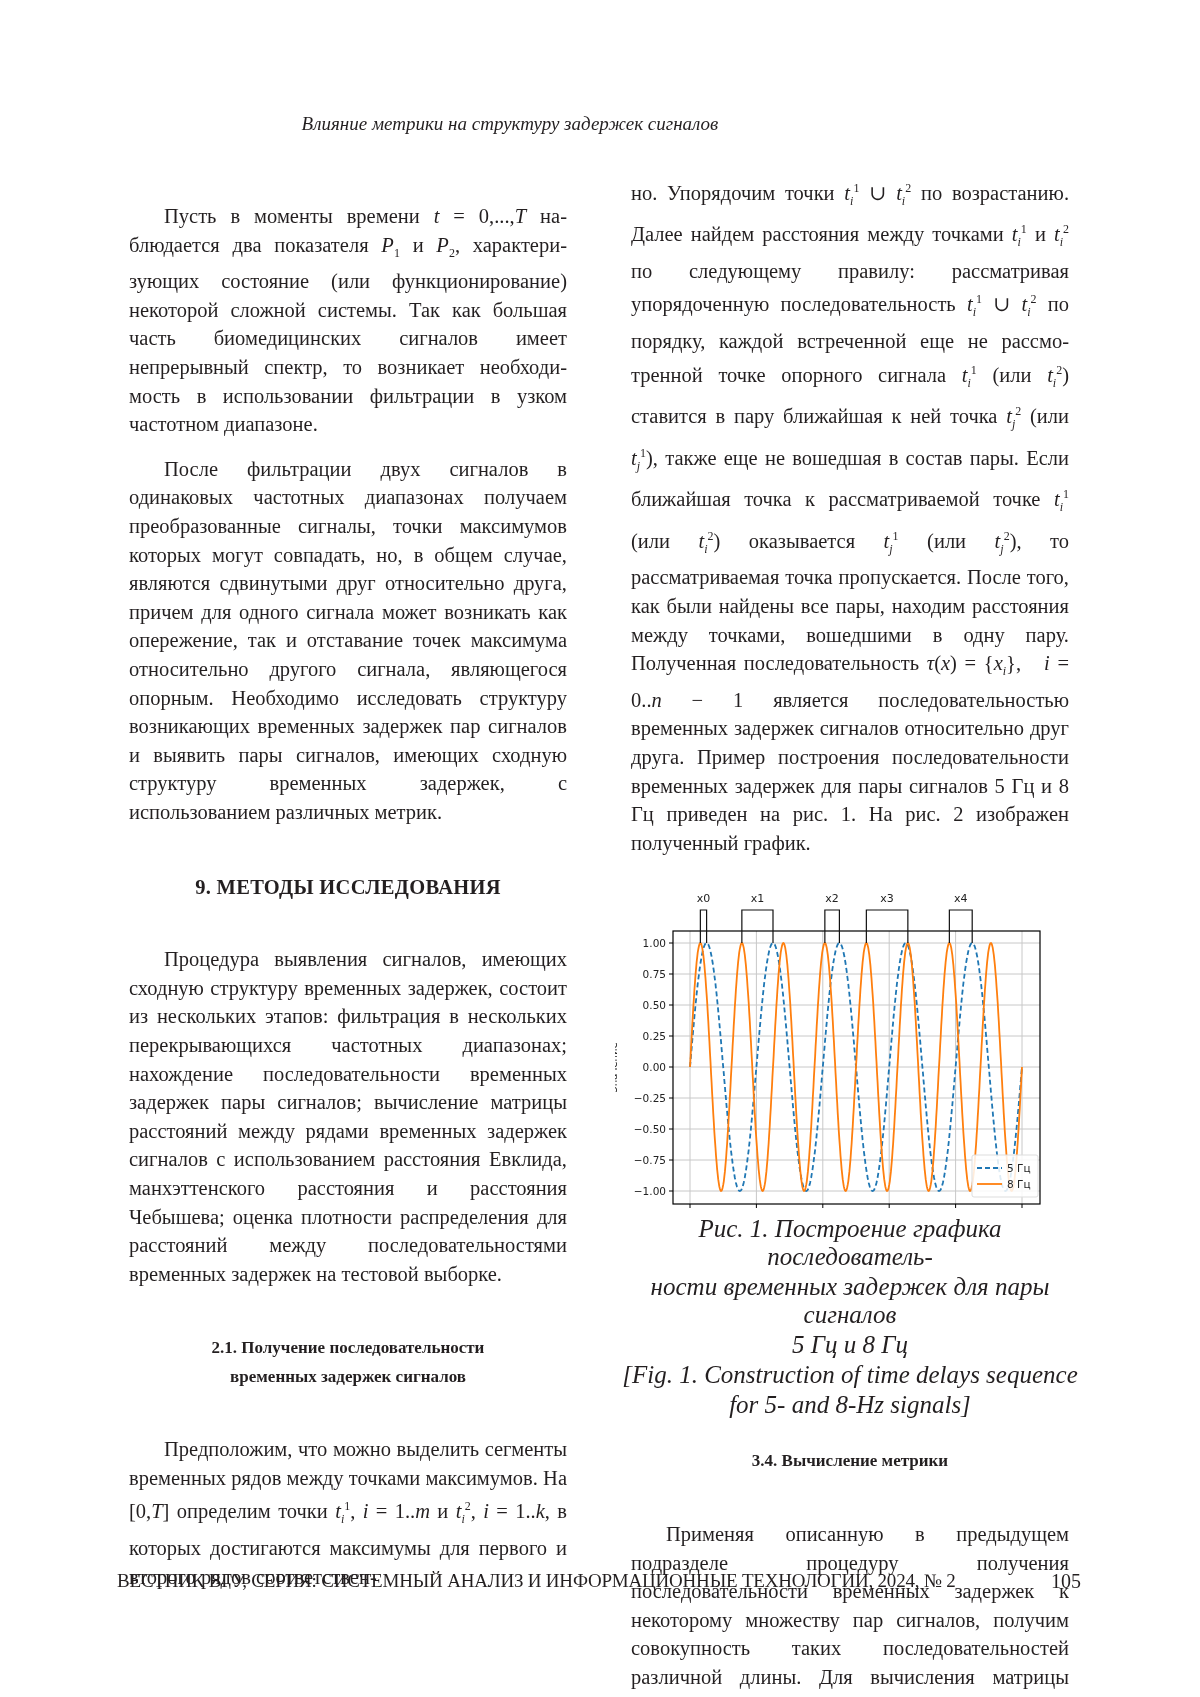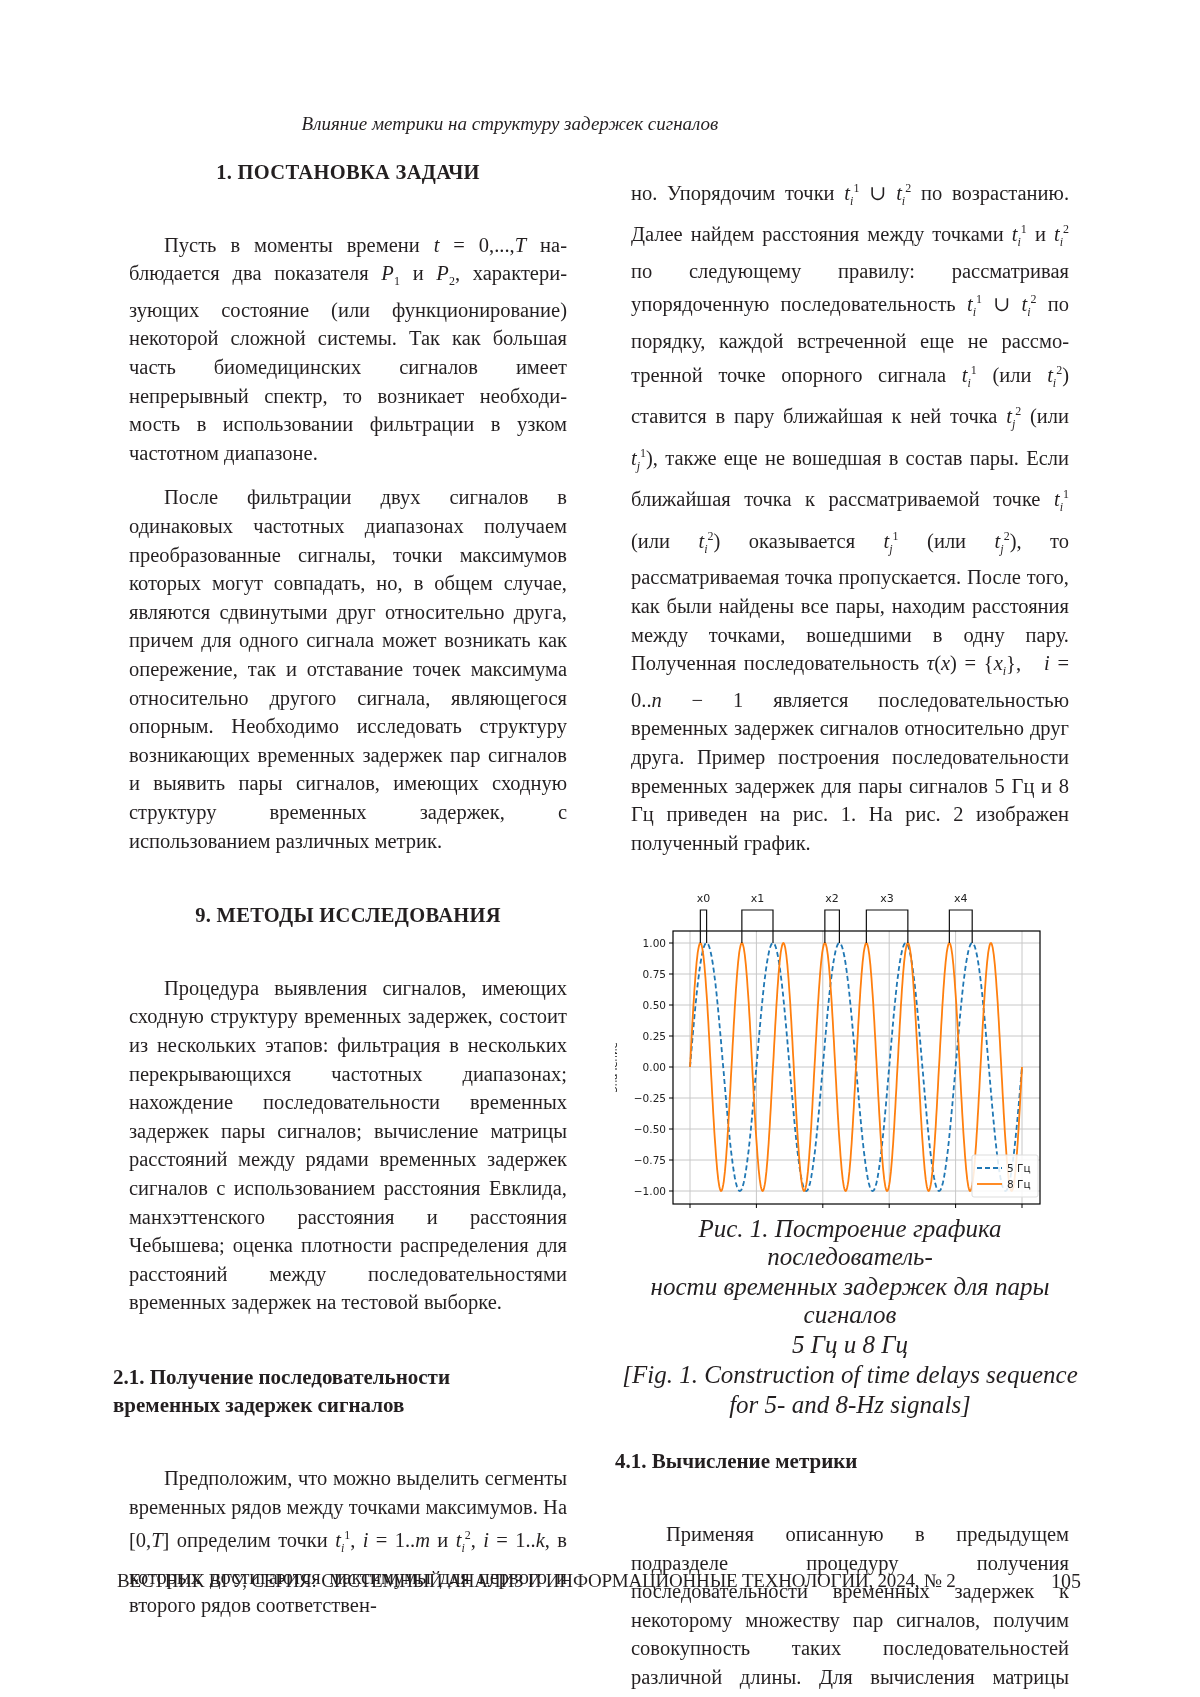--- a/index.html
+++ b/index.html
@@ -6,40 +6,39 @@
   body { width: 1200px; height: 1697px; position: relative; overflow: hidden;
          font-family: "Liberation Serif", "DejaVu Serif", serif; color: #231f20; }
   .running-head { position: absolute; top: 113px; left: 0; width: 1020px; text-align: center;
                   font-style: italic; font-size: 19px; }
   .col { position: absolute; top: 158px; width: 470px; font-size: 20.5px; line-height: 28.6px; }
   .col-left { left: 113px; }
   .col-right { left: 615px; }
   .p { text-align: justify; margin: 16px; hyphens: manual; }
   .p.indent { text-indent: 35px; }
   .h1 { text-align: center; font-weight: bold; font-size: 20.5px; margin: 0; letter-spacing: 0.3px; }
-  .h2 { text-align: left; font-weight: bold; font-size: 21px; margin: 0; }
+  .h2 { text-align: center; font-weight: bold; font-size: 17px; margin: 0; }
   .gap-after-h { height: 28px; }
   .gap-sec { height: 30px; }
   .m { font-style: italic; }
   sub, sup { font-size: 12px; }
   .figure { position: relative; width: 470px; height: 340px; margin-top: 6px; }
   .fig-svg { position: absolute; left: 0; top: 0; }
   .caption { text-align: center; font-style: italic; font-size: 25px; line-height: 28px; margin: 2px 0 0 0; }
   .footer { position: absolute; top: 1570px; left: 113px; width: 985px; font-size: 19px; }
   .footer .journal { position: absolute; left: 4px; top: 0; letter-spacing: -0.2px; }
   .footer .page-num { position: absolute; right: 17px; top: 0; font-size: 20px; }
   svg text { font-family: "DejaVu Sans", sans-serif; }
 </style>
 </head>
 <body>
 
 <div class="running-head">Влияние метрики на структуру задержек сигналов</div>
 
 <div class="col col-left">
-  <p class="h1">1. ПОСТАНОВКА ЗАДАЧИ</p>
   <div class="gap-after-h"></div>
   <p class="p indent">
     <span>Пусть в моменты времени <span class="m">t</span> = 0,...,<span class="m">T</span> на­блюдается два показателя <span class="m">P</span><sub>1</sub> и <span class="m">P</span><sub>2</sub>, характери­зующих состояние (или функционирование) некоторой сложной системы. Так как боль­шая часть биомедицинских сигналов имеет непрерывный спектр, то возникает необходи­мость в использовании фильтрации в узком частотном диапазоне.</span>
   </p>
   <p class="p indent">После фильтрации двух сигналов в одинаковых частотных диапазонах получаем преобразованные сигналы, точки максимумов которых могут совпадать, но, в общем случае, являются сдвинутыми друг относительно друга, причем для одного сигнала может возникать как опережение, так и отставание точек максимума относительно другого сигнала, являющегося опорным. Необходимо исследовать структуру возникающих временных задержек пар сигналов и выявить пары сигналов, имеющих сходную структуру временных задержек, с использованием различных метрик.</p>
   <div class="gap-sec"></div>
   <p class="h1">9. МЕТОДЫ ИССЛЕДОВАНИЯ</p>
   <div class="gap-after-h"></div>
   <p class="p indent">Процедура выявления сигналов, имеющих сходную структуру временных задержек, состоит из нескольких этапов: фильтрация в нескольких перекрывающихся частотных диапазонах; нахождение последовательности временных задержек пары сигналов; вычисление матрицы расстояний между рядами временных задержек сигналов с использованием расстояния Евклида, манхэттенского расстояния и расстояния Чебышева; оценка плотности распределения для расстояний между последовательностями временных задержек на тестовой выборке.</p>
   <div class="gap-sec"></div>
@@ -127,21 +126,21 @@
         </g>
     </svg>
   </div>
 
   <p class="caption">Рис. 1. Построение графика последователь-</p>
   <p class="caption">ности временных задержек для пары сигналов</p>
   <p class="caption">5 Гц и 8 Гц</p>
   <p class="caption">[Fig. 1. Construction of time delays sequence</p>
   <p class="caption">for 5- and 8-Hz signals]</p>
   <div class="gap-after-h"></div>
-  <p class="h2">4.1. Вычисление метрики</p>
+  <p class="h2">3.4. Вычисление метрики</p>
   <div class="gap-after-h"></div>
   <p class="p indent">Применяя описанную в предыдущем подразделе процедуру получения последовательности временных задержек к некоторому множеству пар сигналов, получим совокупность таких последовательностей различной длины. Для вычисления матрицы расстояний между набором последовательностей необходимо определить метрику.</p>
 </div>
 
 <div class="footer">
   <span class="journal">ВЕСТНИК ВГУ, СЕРИЯ: СИСТЕМНЫЙ АНАЛИЗ И ИНФОРМАЦИОННЫЕ ТЕХНОЛОГИИ, 2024, № 2</span>
   <span class="page-num">105</span>
 </div>
 
 </body></html>

